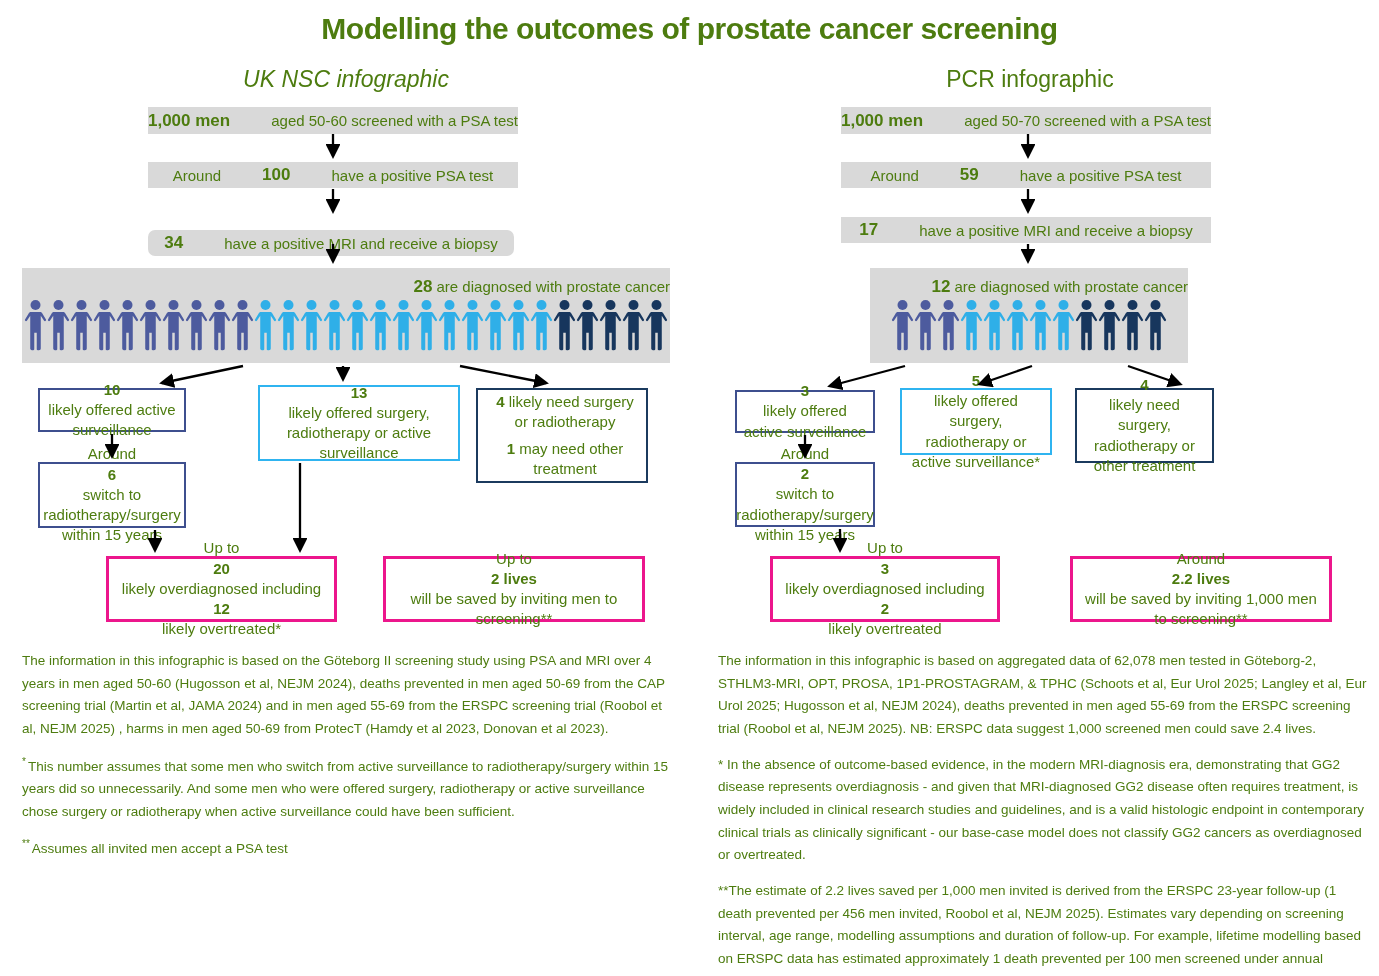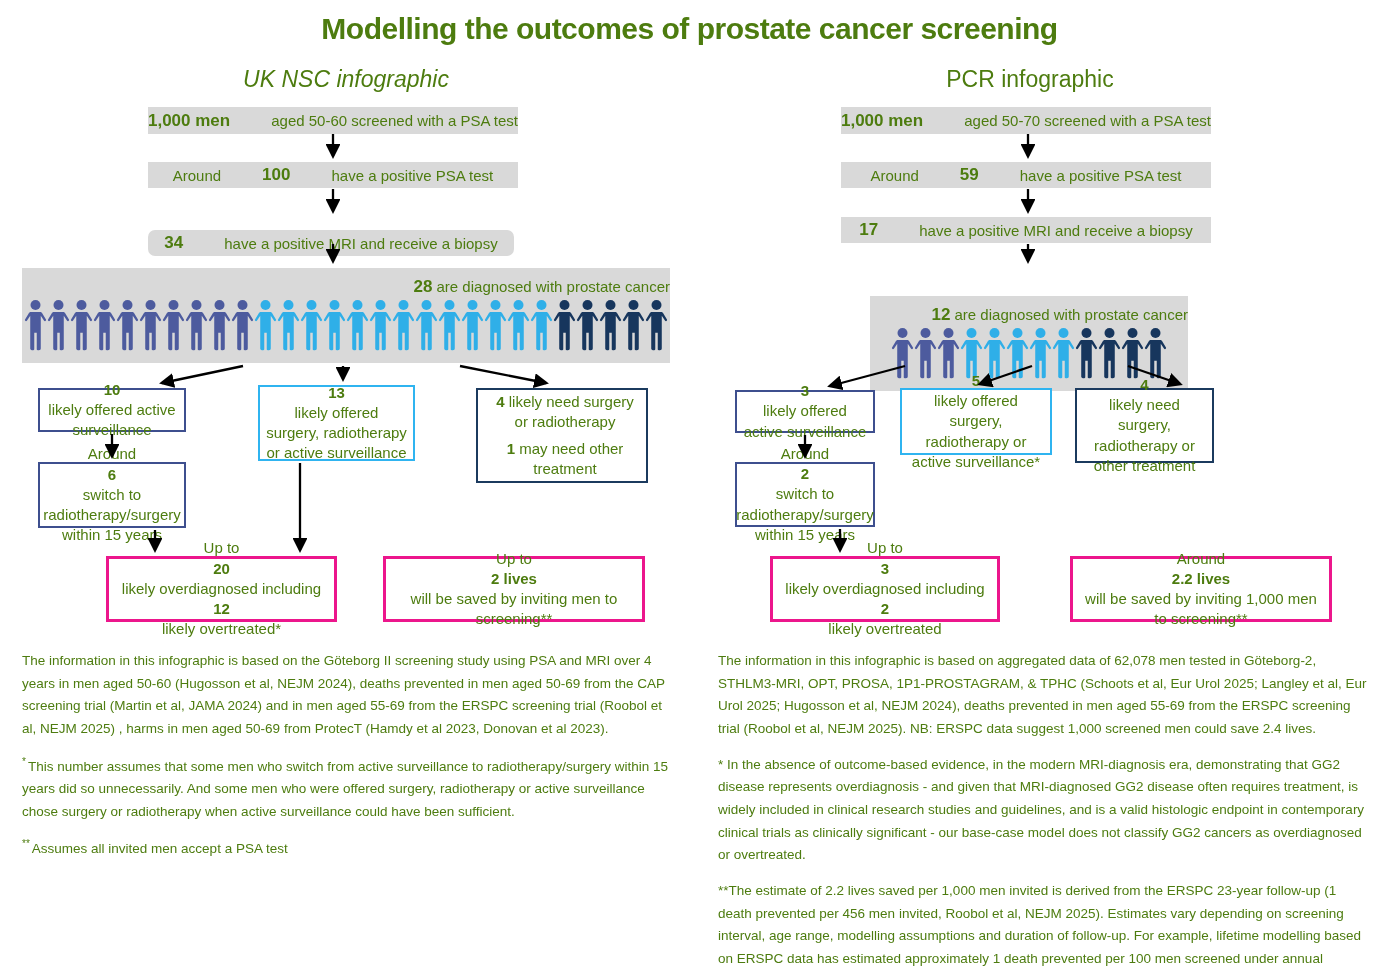--- a/index.html
+++ b/index.html
@@ -165,21 +165,21 @@
           <circle cx="12" cy="6" r="5.2" fill="#17365D"></circle>
           <path d="M7.2 13.5 L16.8 13.5 C18 13.5 18.7 14.2 19.3 15.2 L22.9 21.3 C23.6 22.5 21.8 23.7 21 22.5 L17.5 17.3 L17.5 33.5 L17.5 51.5 C17.5 53.2 15.8 53.2 15.8 53.2 L14.4 53.2 C13.3 53.2 13.3 52.2 13.3 52.2 L13.3 35 L10.7 35 L10.7 52.2 C10.7 53.2 9.6 53.2 9.6 53.2 L8.2 53.2 C6.5 53.2 6.5 51.5 6.5 51.5 L6.5 33.5 L6.5 17.3 L3 22.5 C2.2 23.7 0.4 22.5 1.1 21.3 L4.7 15.2 C5.3 14.2 6 13.5 7.2 13.5 Z" fill="#17365D"></path>
         </svg>
       </div>
   </div>
 
   <div class="abs obox b-purple" style="left:38px;top:388px;width:148px;height:44px;">
       <b>10</b>
       <span> likely offered active surveillance</span>
     </div>
-  <div class="abs obox b-lblue" style="left:258px;top:385px;width:157px;height:76px;">
+  <div class="abs obox b-lblue" style="left:258px;top:385px;width:202px;height:76px;">
       <b>13</b>
       <span> likely offered surgery, radiotherapy or active surveillance</span>
     </div>
   <div class="abs obox b-navy" style="left:476px;top:388px;width:172px;height:95px;gap:6px;padding-left:12px;">
     <div><b>4</b><span> likely need surgery or radiotherapy</span></div>
     <div><b>1</b><span> may need other treatment</span></div>
   </div>
   <div class="abs obox b-purple" style="left:38px;top:462px;width:148px;height:66px;">
       <span>Around </span>
       <b>6</b>
@@ -214,21 +214,21 @@
   <div class="abs gray-box" style="left:841px;top:162px;width:370px;height:26px;">
       <span>Around </span>
       <b>59</b>
       <span> have a positive PSA test</span>
     </div>
   <div class="abs gray-box" style="left:841px;top:217px;width:370px;height:26px;">
       <b>17</b>
       <span> have a positive MRI and receive a biopsy</span>
     </div>
 
-  <div class="abs band" style="left:870px;top:268px;width:318px;height:95px;margin-top:28px;">
+  <div class="abs band" style="left:870px;top:268px;width:318px;height:95px;">
     <div class="band-label"><b>12</b><span> are diagnosed with prostate cancer</span></div>
     <div class="people">
         <svg viewBox="0 0 24 56" class="person">
           <circle cx="12" cy="6" r="5.2" fill="#4D5B9E"></circle>
           <path d="M7.2 13.5 L16.8 13.5 C18 13.5 18.7 14.2 19.3 15.2 L22.9 21.3 C23.6 22.5 21.8 23.7 21 22.5 L17.5 17.3 L17.5 33.5 L17.5 51.5 C17.5 53.2 15.8 53.2 15.8 53.2 L14.4 53.2 C13.3 53.2 13.3 52.2 13.3 52.2 L13.3 35 L10.7 35 L10.7 52.2 C10.7 53.2 9.6 53.2 9.6 53.2 L8.2 53.2 C6.5 53.2 6.5 51.5 6.5 51.5 L6.5 33.5 L6.5 17.3 L3 22.5 C2.2 23.7 0.4 22.5 1.1 21.3 L4.7 15.2 C5.3 14.2 6 13.5 7.2 13.5 Z" fill="#4D5B9E"></path>
         </svg>
         <svg viewBox="0 0 24 56" class="person">
           <circle cx="12" cy="6" r="5.2" fill="#4D5B9E"></circle>
           <path d="M7.2 13.5 L16.8 13.5 C18 13.5 18.7 14.2 19.3 15.2 L22.9 21.3 C23.6 22.5 21.8 23.7 21 22.5 L17.5 17.3 L17.5 33.5 L17.5 51.5 C17.5 53.2 15.8 53.2 15.8 53.2 L14.4 53.2 C13.3 53.2 13.3 52.2 13.3 52.2 L13.3 35 L10.7 35 L10.7 52.2 C10.7 53.2 9.6 53.2 9.6 53.2 L8.2 53.2 C6.5 53.2 6.5 51.5 6.5 51.5 L6.5 33.5 L6.5 17.3 L3 22.5 C2.2 23.7 0.4 22.5 1.1 21.3 L4.7 15.2 C5.3 14.2 6 13.5 7.2 13.5 Z" fill="#4D5B9E"></path>
         </svg>

